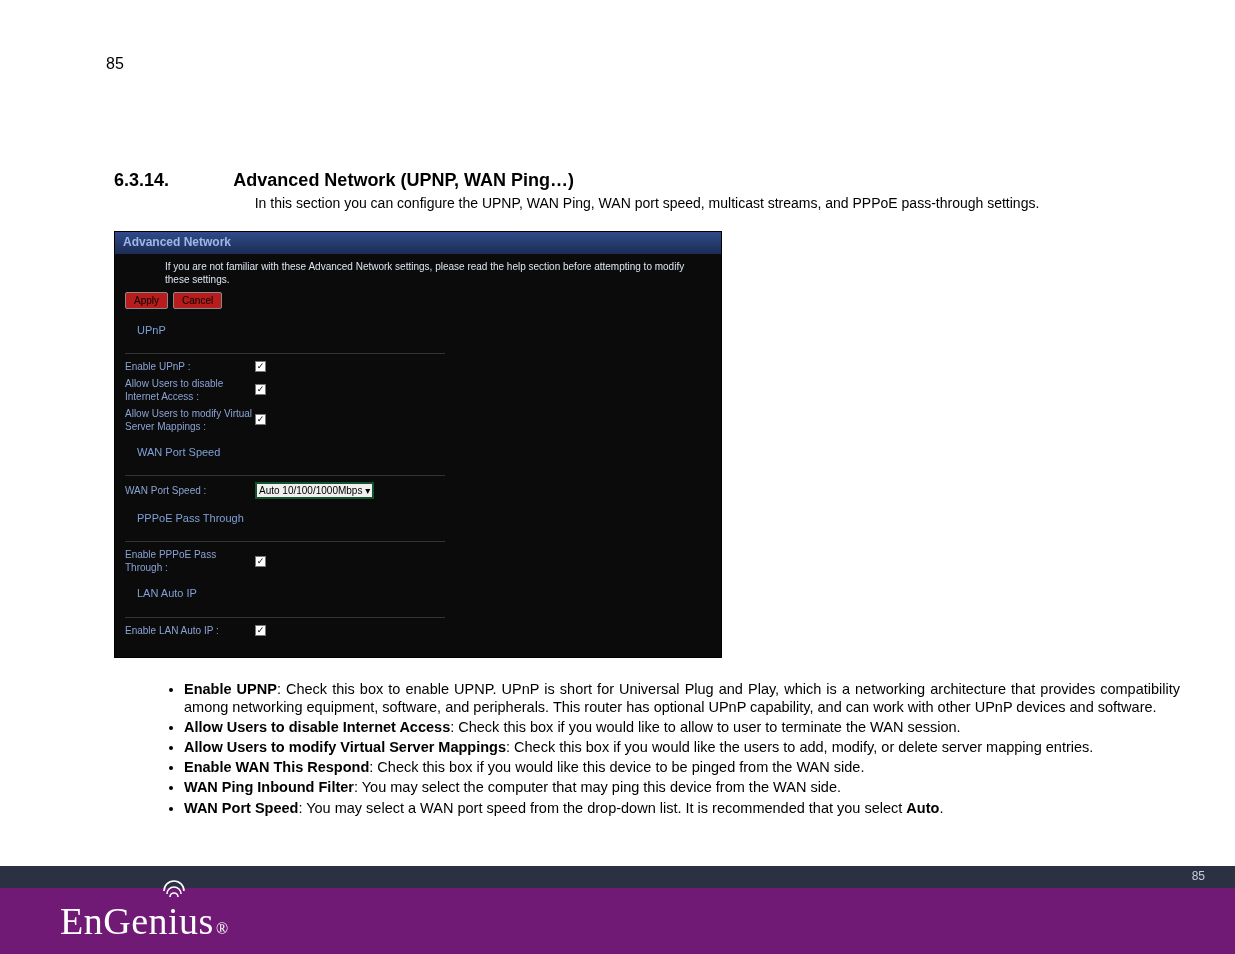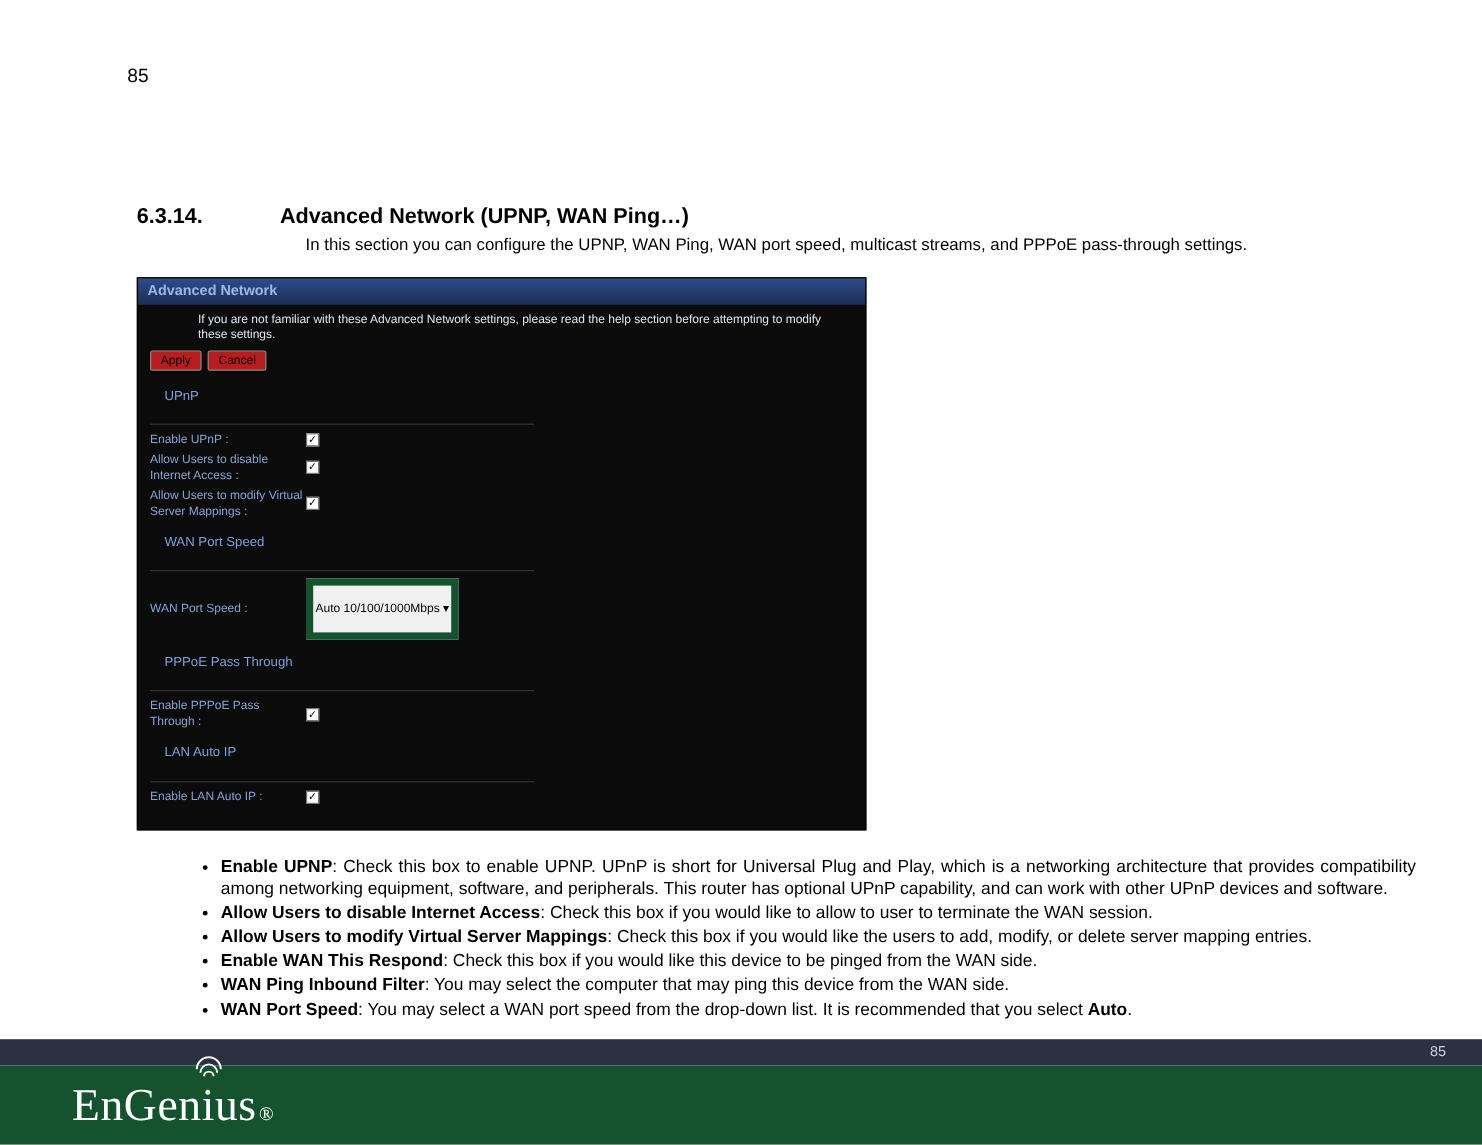--- a/index.html
+++ b/index.html
@@ -109,22 +109,22 @@
     align-items: center;
     justify-content: center;
     font-size: 9px;
     line-height: 1;
     color: #000;
   }
   .rp-select {
     background: #f0f0f0;
     color: #000;
     font-size: 10px;
-    padding: 13px 2px;
-    border: 6px solid #14532d;
+    padding: 0 2px;
+    border: 2px solid #14532d;
   }
   .rp-block { margin-bottom: 8px; }
 
   
   .desc-list {
     margin: 22px 0 0 0;
     padding: 0 0 0 70px;
     list-style: disc;
     font-size: 14.5px;
     line-height: 1.25;
@@ -145,21 +145,21 @@
   }
   .footer-pagenum {
     position: absolute;
     right: 30px;
     top: 3px;
     color: #c9cde0;
     font-size: 12px;
   }
   .footer-thick {
     height: 66px;
-    background: #14532d;
+    background: #701a75;
     display: flex;
     align-items: center;
     padding-left: 60px;
   }
 
   
   .logo {
     display: flex;
     align-items: baseline;
     color: #fff;

